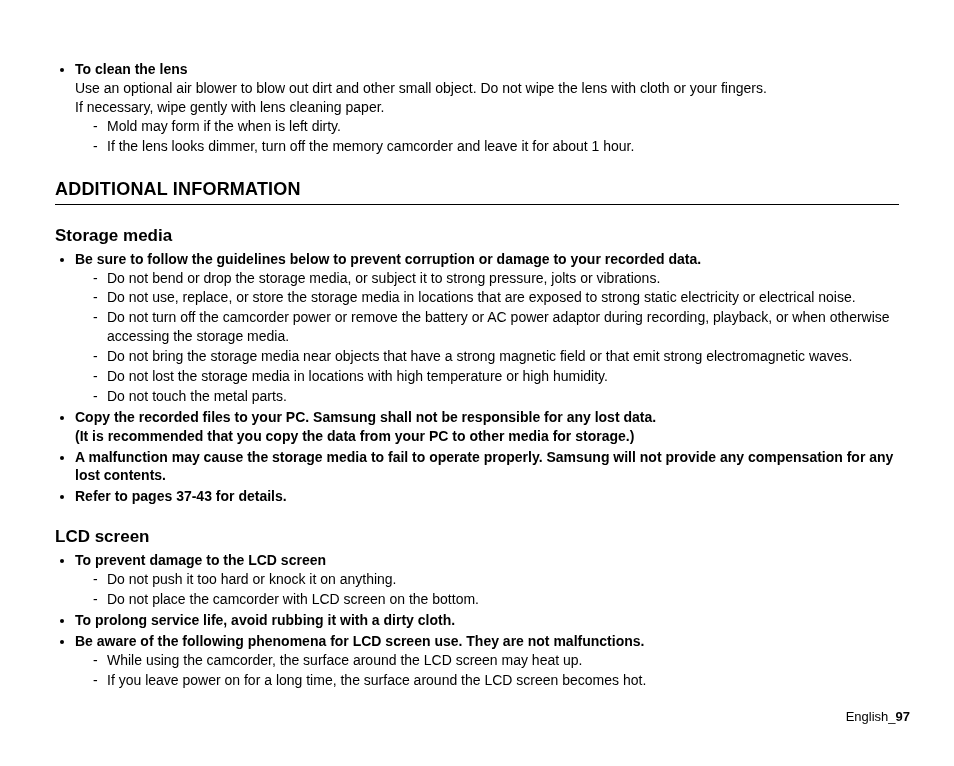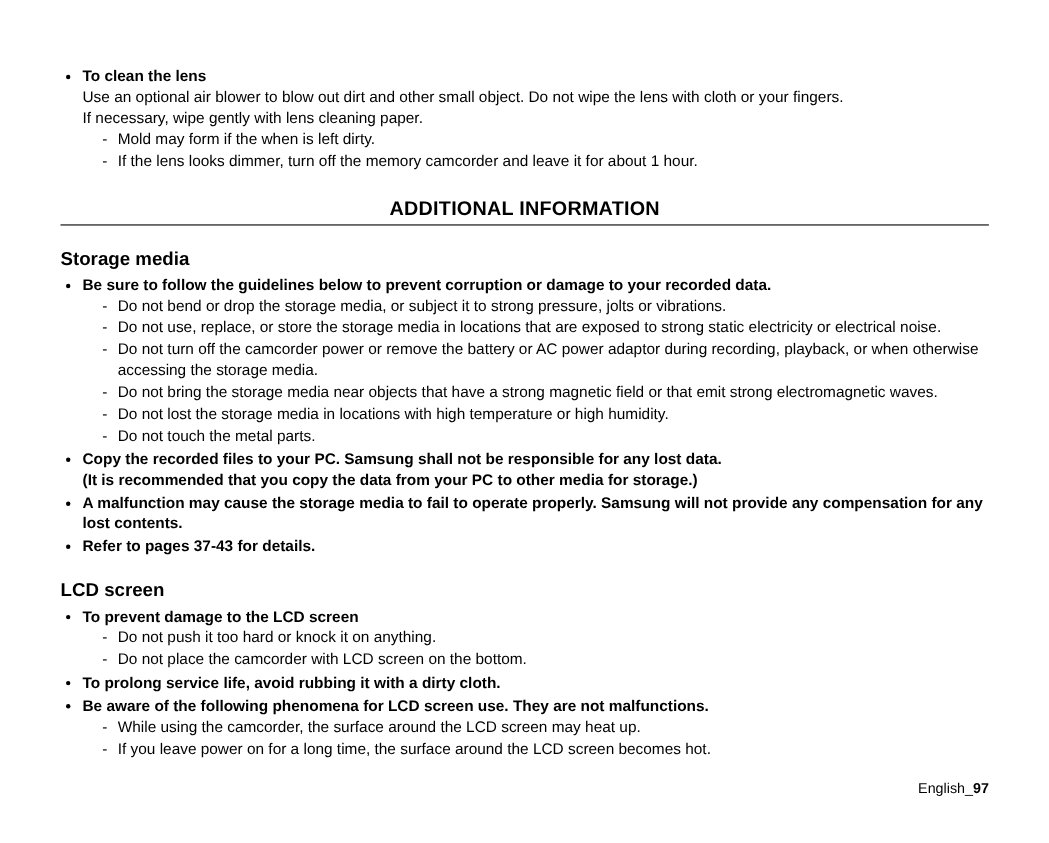--- a/index.html
+++ b/index.html
@@ -39,30 +39,29 @@
     position: absolute;
     left: 0;
   }
   h2 {
     font-size: 18px;
     font-weight: bold;
     margin: 22px 0 2px 0;
     padding-bottom: 2px;
     border-bottom: 1px solid #000;
     letter-spacing: 0.2px;
-    text-align: center;
   }
   h3 {
     font-size: 17px;
     font-weight: bold;
     margin: 20px 0 2px 0;
   }
   .footer {
     position: absolute;
-    right: 55px;
+    right: 44px;
     bottom: 40px;
     font-size: 13px;
     padding-left: 28px;
   }
   .footer .pn {
     font-weight: bold;
   }
 </style>
 </head>
 <body>

